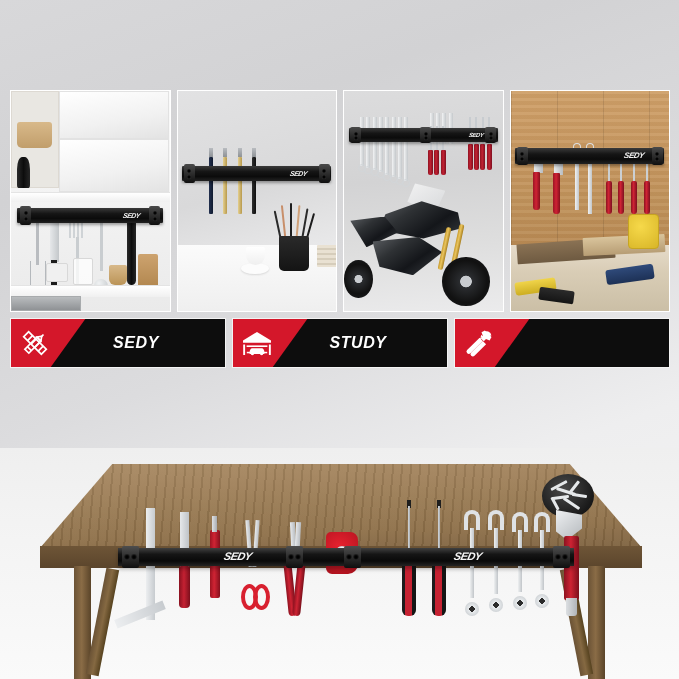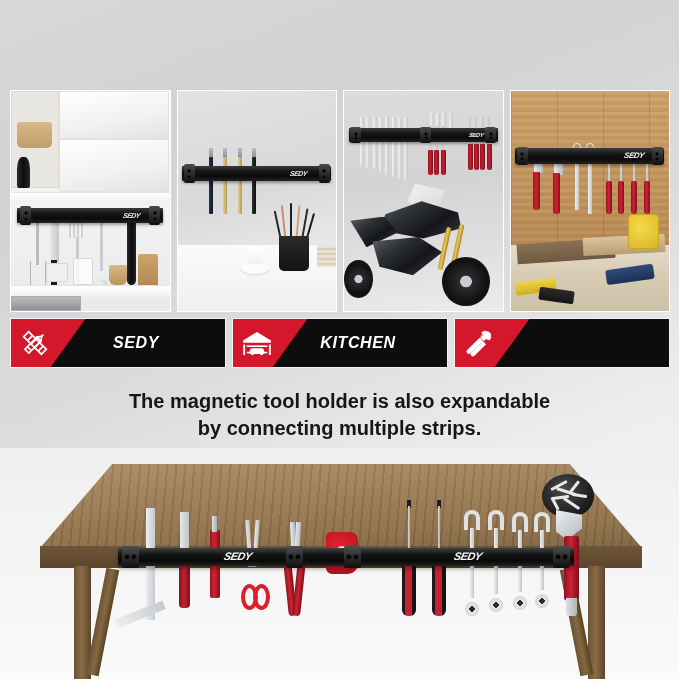--- a/index.html
+++ b/index.html
@@ -562,43 +562,39 @@
         <svg width="34" height="32" viewBox="0 0 34 32">
           <path d="M3 13.5 17 5l14 8.5v2.2H3z" fill="#ffffff"></path>
           <path d="M3.2 17.5h1.9v10.5H3.2zM28.9 17.5h1.9v10.5h-1.9z" fill="#ffffff"></path>
           <rect x="6.6" y="18.4" width="20.8" height="1.6" fill="#ffffff"></rect>
           <path d="M9.6 25.3c0-2.4 1.2-4.1 2.6-4.1h9.6c1.4 0 2.6 1.7 2.6 4.1v1.6h-14.8z" fill="#ffffff"></path>
           <rect x="6.8" y="24.8" width="20.4" height="1.5" fill="#ffffff"></rect>
           <circle cx="12.4" cy="26.6" r="1.7" fill="#ffffff"></circle>
           <circle cx="21.6" cy="26.6" r="1.7" fill="#ffffff"></circle>
         </svg>
       </div>
-      <div class="label">KITCHEN</div>
+      <div class="label">STUDY</div>
     </div>
 
     <div class="cat">
       <div class="wedge"></div>
       <div class="icon">
         <svg width="32" height="32" viewBox="0 0 32 32">
           <g fill="#ffffff">
             <path d="M18.5 5.2l3.4-1.8 6.6 6.6-1.9 3.4-3.6-1.3-2.2 2.2-3.1-3.1 2.2-2.2z"></path>
             <path d="M19.8 13.9l3.3 3.3-11.6 11.6a2.3 2.3 0 0 1-3.3-3.3z"></path>
           </g>
           <g fill="#ffffff">
             <path d="M8.4 3.6a4.6 4.6 0 0 0-2.6 7.9l1.6-1.6 2 2-1.6 1.6a4.6 4.6 0 0 0 6.2-1.3l12.2 12.4a2.3 2.3 0 0 1-3.2 3.3L11.1 15.6" transform="rotate(90 16 16)"></path>
           </g>
         </svg>
       </div>
     </div>
   </div>
 
-  <div id="caption">
-    <span class="l1">The magnetic tool holder is also expandable</span>
-    <span class="l2">by connecting multiple strips.</span>
-  </div>
 
   <div id="hero">
     <div id="hero-bg"></div>
 
     <div class="tbl-top">
       <div class="tbl-grain"></div>
     </div>
     <div class="tbl-apron"></div>
     <div class="tbl-leg" style="left:74px;"></div>
     <div class="tbl-leg" style="left:588px;"></div>

